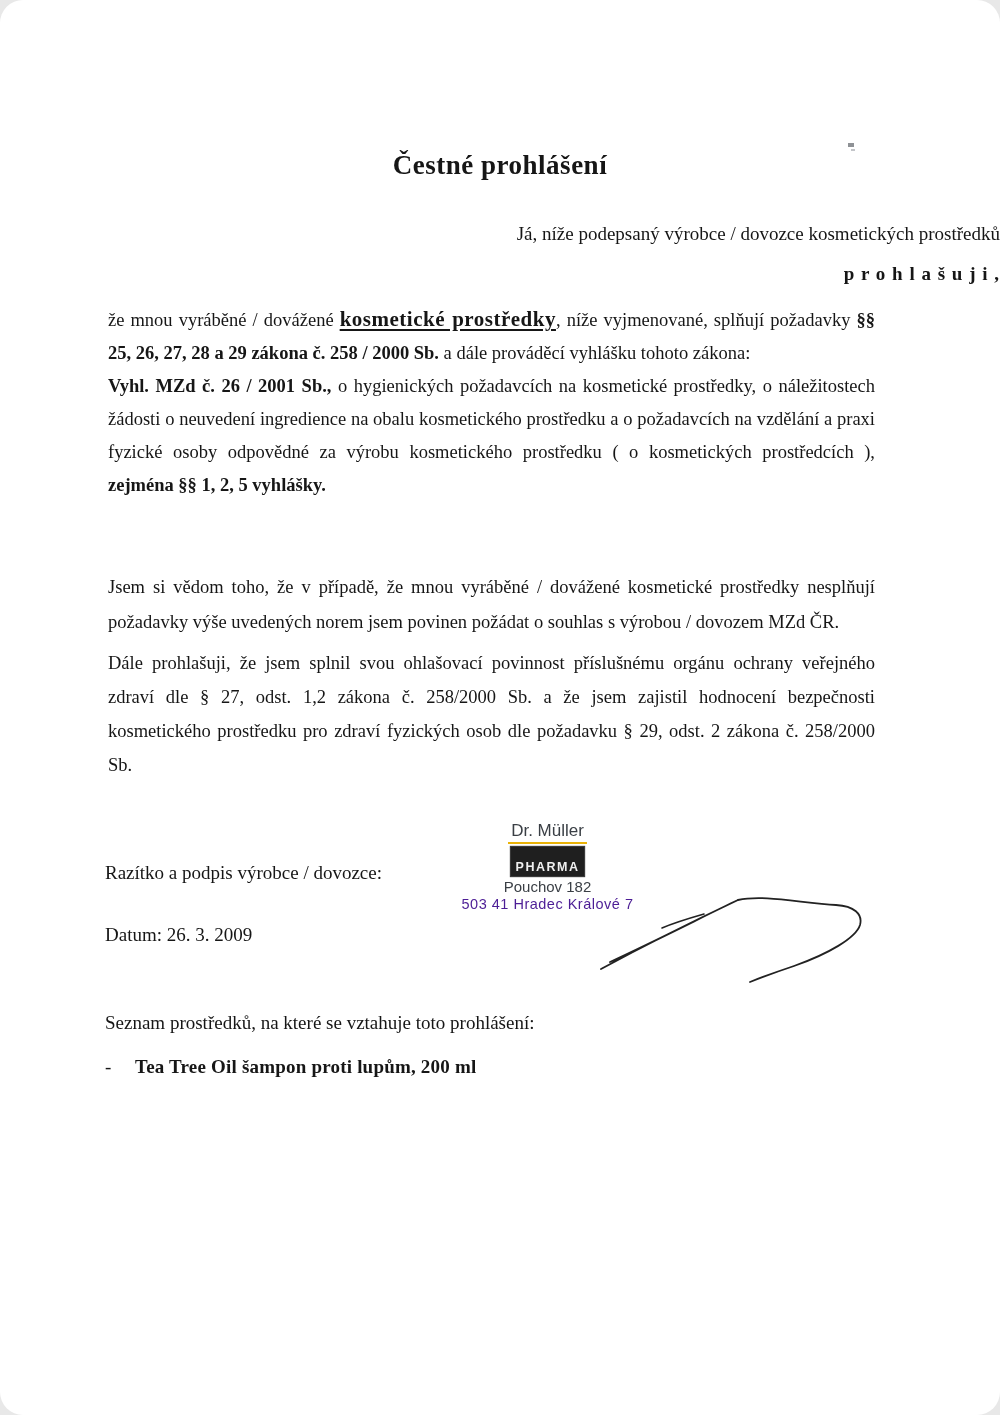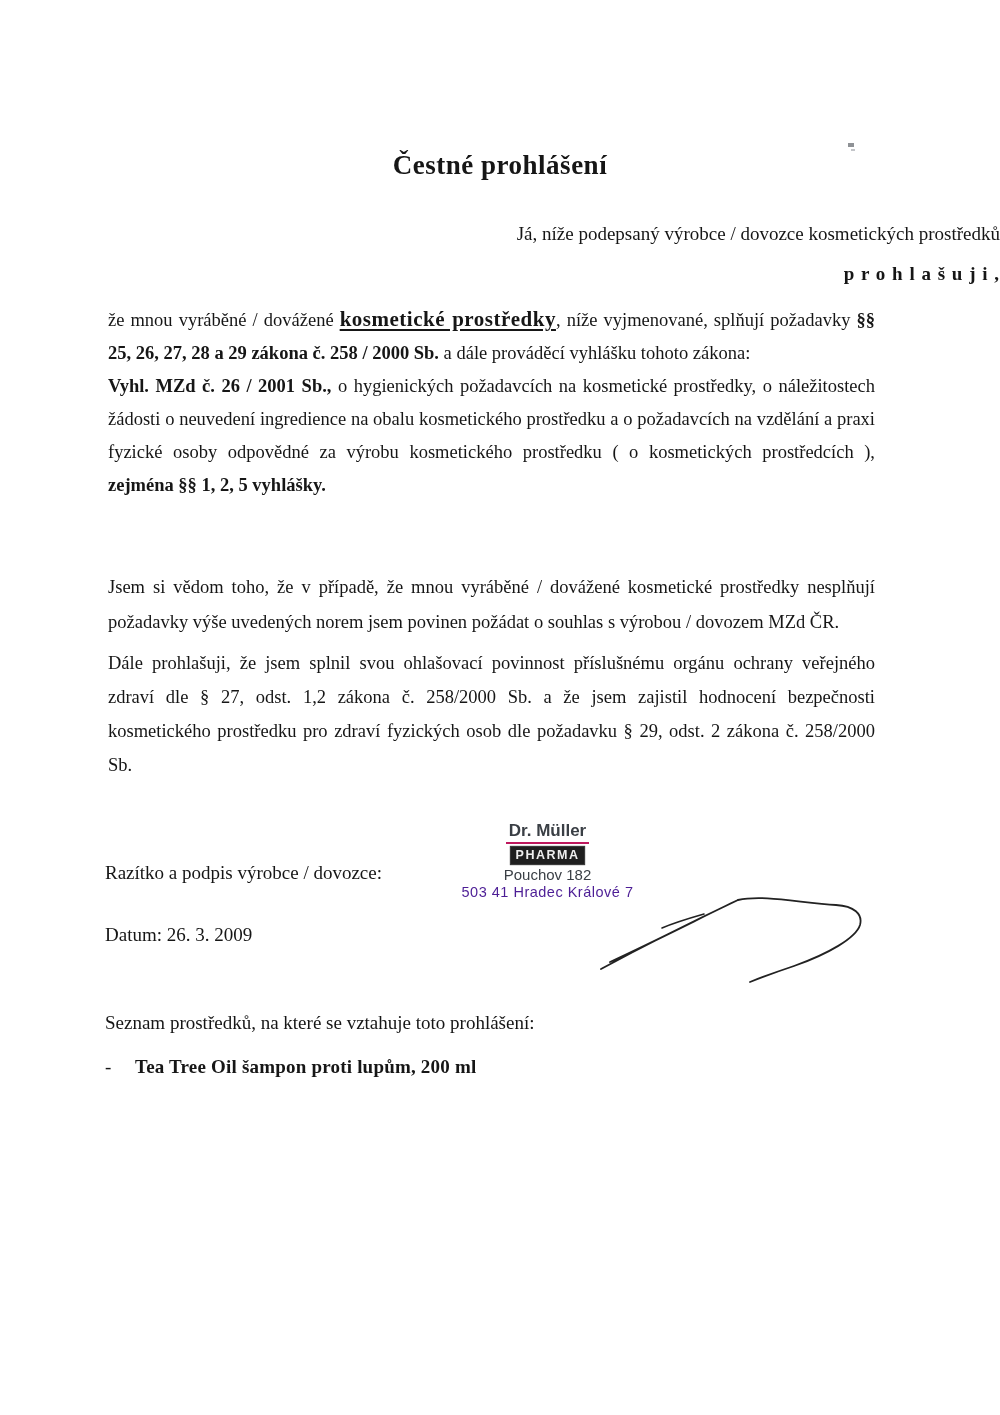--- a/index.html
+++ b/index.html
@@ -9,20 +9,21 @@
   }
   .page {
     position: relative;
     width: 1000px;
     height: 1415px;
     margin: 0 auto;
     background: #ffffff;
     font-family: "Liberation Serif", "DejaVu Serif", serif;
     color: #161616;
     overflow: hidden;
+    border-radius: 23px;
   }
   .doc-title {
     position: absolute;
     top: 150px;
     left: 0;
     width: 100%;
     margin: 0;
     text-align: center;
     font-size: 27px;
     font-weight: bold;
@@ -75,34 +76,33 @@
     top: 822px;
     width: 255px;
     text-align: center;
     font-family: "Liberation Sans", "DejaVu Sans", sans-serif;
     color: #3a3f45;
     line-height: 1.1;
   }
   .stamp-name {
     display: inline-block;
     font-size: 17px;
-    border-bottom: 2px solid #be185d;
+    border-bottom: 2px solid #eab308;
     padding: 0 3px 1px 3px;
     filter: blur(0.2px);
-    font-weight: bold;
   }
   .stamp-pharma {
     display: inline-block;
     margin-top: 3px;
     background: #1f1f1f;
     color: #efefef;
     font-weight: bold;
     font-size: 12.5px;
     letter-spacing: 1.5px;
-    padding: 2px 5px 2px 5px;
+    padding: 14px 5px 2px 5px;
     box-shadow: 0 0 1px 1px #3a3a3a;
     filter: blur(0.2px);
   }
   .stamp-street {
     font-size: 15px;
     margin-top: 3px;
     filter: blur(0.3px);
   }
   .stamp-city {
     font-size: 14.5px;

